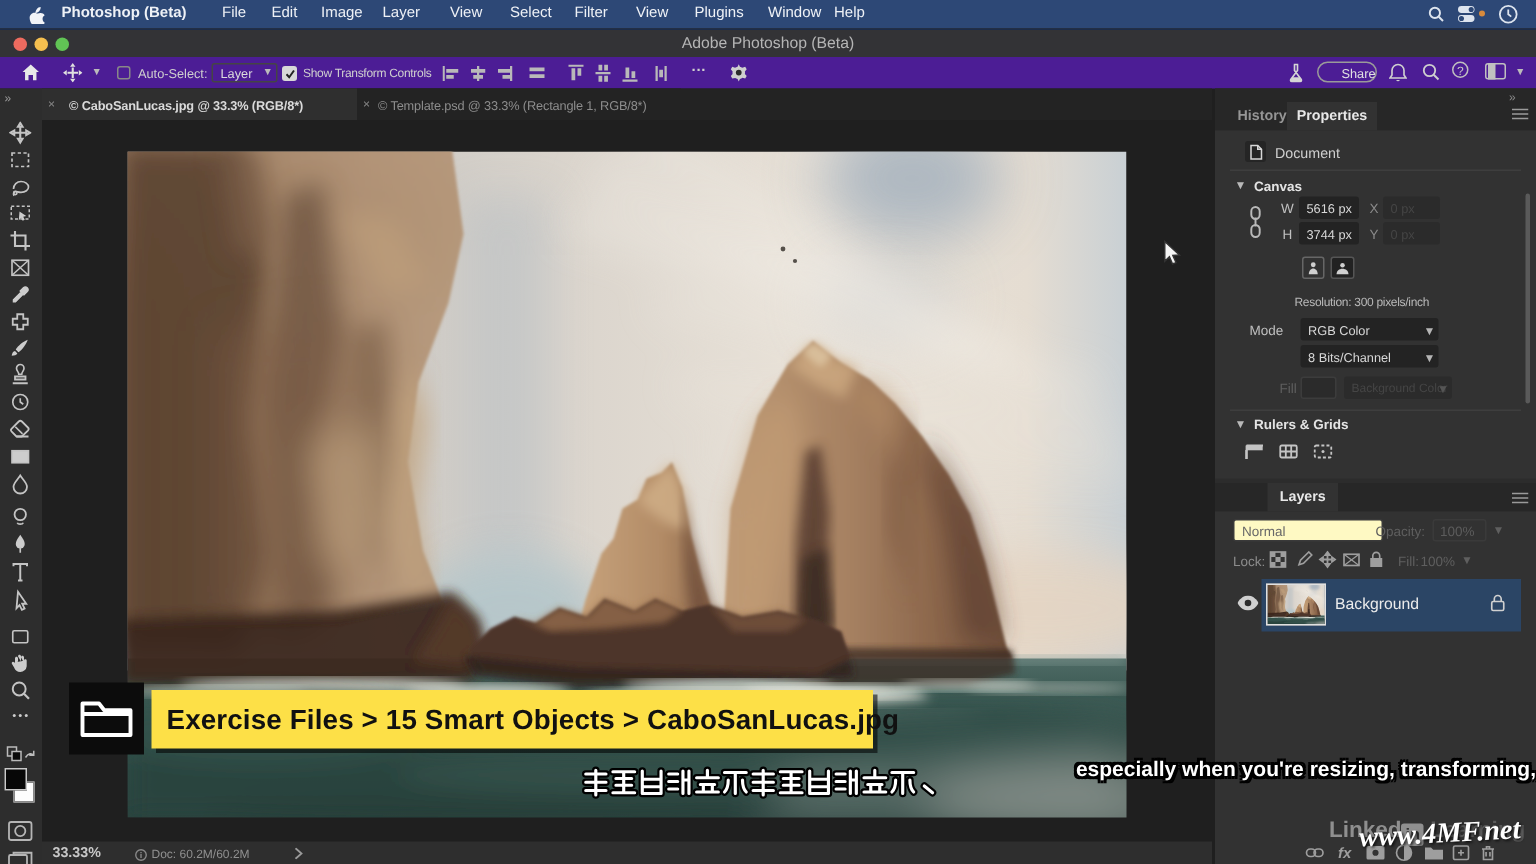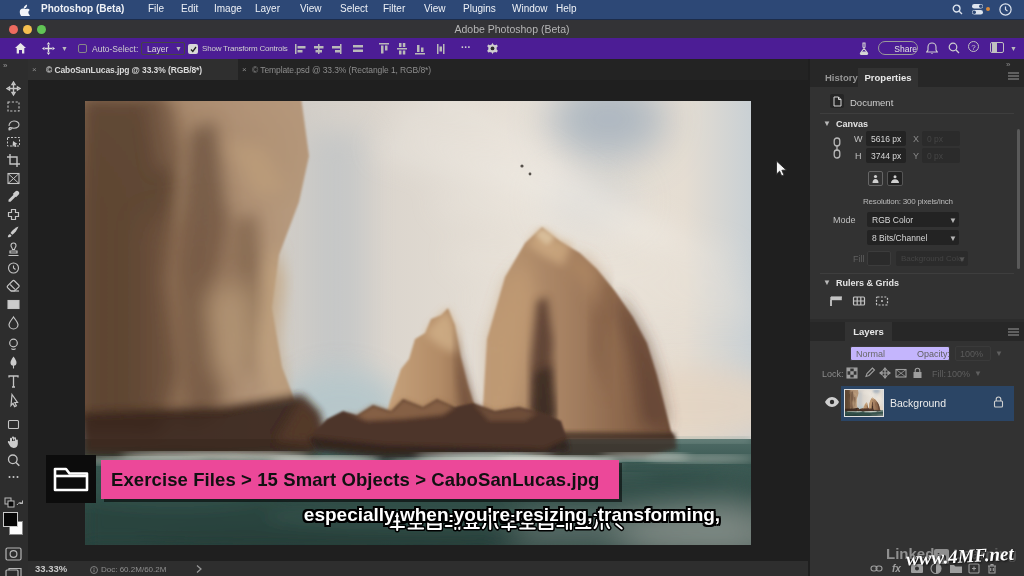--- a/index.html
+++ b/index.html
@@ -29,24 +29,24 @@
 .ptab{position:absolute;background:#323232;color:#e8e8e8;display:flex;align-items:center;justify-content:center;font-weight:bold;}
 .pbody{position:absolute;background:#323232;}
 .lbl{position:absolute;color:#c0c0c0;font-size:9px;}
 .dim{position:absolute;color:#5f5f5f;font-size:9px;}
 .field{position:absolute;background:#232323;border-radius:2px;color:#d8d8d8;font-size:8.5px;display:flex;align-items:center;padding-left:5px;white-space:nowrap;}
 .fielddis{position:absolute;background:#2b2b2b;border-radius:2px;color:#454545;font-size:8.5px;display:flex;align-items:center;padding-left:5px;white-space:nowrap;}
 .chev{color:#b5b5b5;font-size:8px;position:absolute;}
 .seph{position:absolute;height:1px;background:#3e3e3e;}
 
 #folderbox{left:46px;top:455px;width:50px;height:48px;background:#0c0c0c;}
-#capbox{left:101px;top:460px;width:518px;height:39px;background:#ec4899;display:flex;align-items:center;box-shadow:3px 3px 0 rgba(0,0,0,.55);}
+#capbox{left:101px;top:460px;width:481px;height:39px;background:#fde047;display:flex;align-items:center;box-shadow:3px 3px 0 rgba(0,0,0,.55);}
 #capbox span{font-size:18.5px;font-weight:bold;color:#111;padding-left:10px;letter-spacing:0.1px;white-space:nowrap;}
 .sub{left:0;width:1024px;text-align:center;color:#fff;font-weight:bold;}
-#suben{top:504px;font-size:19px;}
+#suben{top:504px;font-size:14px;text-align:right;}
 .outline{text-shadow:-2px -2px 0 #000,2px -2px 0 #000,-2px 2px 0 #000,2px 2px 0 #000,0 -2px 0 #000,0 2px 0 #000,-2px 0 0 #000,2px 0 0 #000, -1px -1px 0 #000,1px 1px 0 #000;}
 #wm{left:906px;top:545px;width:130px;color:#fff;font-size:19px;font-style:italic;font-weight:bold;font-family:"Liberation Serif",serif;transform:rotate(-3deg);text-shadow:1px 1px 2px rgba(0,0,0,.8);}
 </style></head>
 <body>
 <div id="screen">
 
   <div id="menubar" class="abs">
     <svg class="mi" style="left:19px;top:3px" width="11" height="13" viewBox="0 0 11 13">
         <path d="M5.5 3.2c.6-.9 1.6-1.5 2.6-1.5.1 1-.3 2-.9 2.7-.6.7-1.5 1.3-2.5 1.2-.1-.9.3-1.8.8-2.4zM8.2 5.7c1 0 2 .5 2.6 1.4-1 .6-1.5 1.6-1.4 2.7.1 1.2.8 2 1.5 2.4-.5 1-1.4 2-2.4 2-.9 0-1.2-.5-2.2-.5s-1.4.5-2.2.5c-1 0-2-1.1-2.6-2.2C.6 10.3.4 7.8 1.6 6.6c.6-.7 1.5-1.1 2.4-1.1.9 0 1.5.5 2.2.5.6 0 1.1-.4 2-.3z" fill="#f2f4f8"></path>
       </svg>
@@ -551,21 +551,21 @@
     <div class="abs" style="left:207px;top:70px;width:3px;height:140px;background:#5a5a5a;border-radius:2px;"></div>
 
     <div class="phead" style="left:0;top:263px;width:214px;height:19px;"></div>
     <div class="ptab" style="left:15px;top:263px;width:47px;height:19px;font-size:9.5px;margin-left:20px;">Layers</div>
     <svg class="abs" style="left:198px;top:269px" width="11" height="8" viewBox="0 0 11 8">
         <path d="M0 1h11M0 4h11M0 7h11" stroke="#9a9a9a" stroke-width="1.1"></path>
       </svg>
 
     <div class="pbody" style="left:0;top:282px;width:214px;height:235px;"></div>
 
-    <div class="abs" style="left:12px;top:287px;width:100px;height:15px;background:#c4b5fd;border:1px solid #3a3a3a;border-radius:2px;color:#686868;font-size:9px;padding-left:5px;line-height:14px;margin-left:28px;">Normal</div>
+    <div class="abs" style="left:12px;top:287px;width:100px;height:15px;background:#fef9c3;border:1px solid #3a3a3a;border-radius:2px;color:#686868;font-size:9px;padding-left:5px;line-height:14px;">Normal</div>
     <span class="dim" style="left:107px;top:290px;">Opacity:</span>
     <div class="abs" style="left:145px;top:287px;width:36px;height:15px;border:1px solid #3a3a3a;border-radius:2px;color:#5c5c5c;font-size:9px;padding-left:4px;line-height:14px;">100%</div>
     <span class="dim" style="left:185px;top:290px;font-size:8px;">▼</span>
 
     <span class="abs" style="left:12px;top:310px;color:#8c8c8c;font-size:9px;">Lock:</span>
     <svg class="abs" style="left:36px;top:308px" width="100" height="13" viewBox="0 0 100 13" fill="none" stroke="#9e9e9e" stroke-width="1.1">
       <g>
           <rect x="1" y="1" width="10" height="10" fill="none"></rect>
           <path d="M1 1h3.3v3.3H1zM7.7 1H11v3.3H7.7zM4.3 4.3h3.4v3.4H4.3zM1 7.7h3.3V11H1zM7.7 7.7H11V11H7.7z" fill="#9e9e9e" stroke="none"></path>
         </g>

